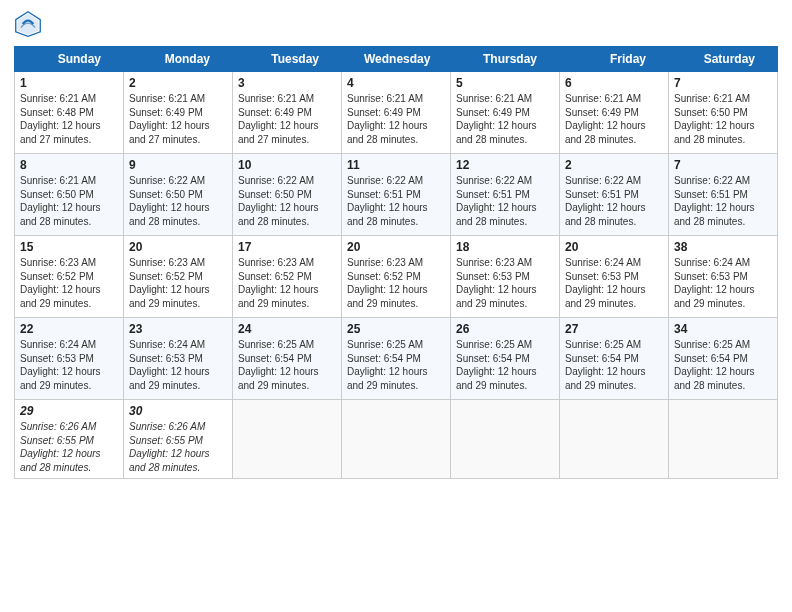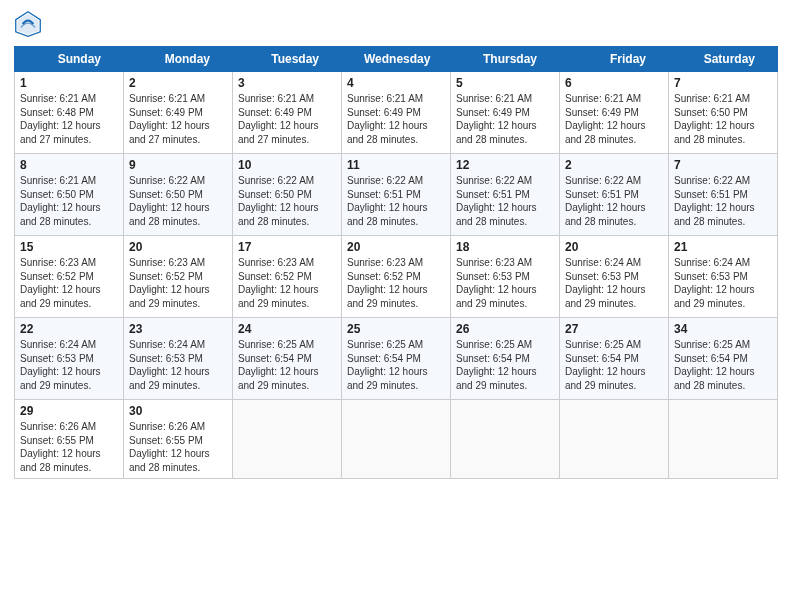--- a/index.html
+++ b/index.html
@@ -94,20 +94,21 @@
     .cell-text {
       font-size: 10px;
       line-height: 1.35;
       color: #333;
     }
     .empty-cell {
       background: #f9f9f9 !important;
     }
     .last-row td {
       height: 72px;
+      font-style: italic;
     }
   </style>
 </head>
 <body>
 
 <div class="page">
   <div class="header">
     <div class="logo">
       <svg class="logo-icon" viewBox="0 0 32 32" xmlns="http://www.w3.org/2000/svg">
         <polygon points="16,4 28,12 28,24 16,28 4,24 4,12" fill="#1a6bb5" opacity="0.15"></polygon>
@@ -157,21 +158,21 @@
           <td><span class="day-number">2</span><span class="cell-text">Sunrise: 6:22 AM<br>Sunset: 6:51 PM<br>Daylight: 12 hours and 28 minutes.</span></td>
           <td><span class="day-number">7</span><span class="cell-text">Sunrise: 6:22 AM<br>Sunset: 6:51 PM<br>Daylight: 12 hours and 28 minutes.</span></td>
         </tr>
         <tr>
           <td><span class="day-number">15</span><span class="cell-text">Sunrise: 6:23 AM<br>Sunset: 6:52 PM<br>Daylight: 12 hours and 29 minutes.</span></td>
           <td><span class="day-number">20</span><span class="cell-text">Sunrise: 6:23 AM<br>Sunset: 6:52 PM<br>Daylight: 12 hours and 29 minutes.</span></td>
           <td><span class="day-number">17</span><span class="cell-text">Sunrise: 6:23 AM<br>Sunset: 6:52 PM<br>Daylight: 12 hours and 29 minutes.</span></td>
           <td><span class="day-number">20</span><span class="cell-text">Sunrise: 6:23 AM<br>Sunset: 6:52 PM<br>Daylight: 12 hours and 29 minutes.</span></td>
           <td><span class="day-number">18</span><span class="cell-text">Sunrise: 6:23 AM<br>Sunset: 6:53 PM<br>Daylight: 12 hours and 29 minutes.</span></td>
           <td><span class="day-number">20</span><span class="cell-text">Sunrise: 6:24 AM<br>Sunset: 6:53 PM<br>Daylight: 12 hours and 29 minutes.</span></td>
-          <td><span class="day-number">21</span><span class="cell-text">Sunrise: 6:24 AM<br>Sunset: 6:53 PM<br>Daylight: 12 hours and 29 minutes.</span></td>
+          <td><span class="day-number">38</span><span class="cell-text">Sunrise: 6:24 AM<br>Sunset: 6:53 PM<br>Daylight: 12 hours and 29 minutes.</span></td>
         </tr>
         <tr>
           <td><span class="day-number">22</span><span class="cell-text">Sunrise: 6:24 AM<br>Sunset: 6:53 PM<br>Daylight: 12 hours and 29 minutes.</span></td>
           <td><span class="day-number">23</span><span class="cell-text">Sunrise: 6:24 AM<br>Sunset: 6:53 PM<br>Daylight: 12 hours and 29 minutes.</span></td>
           <td><span class="day-number">24</span><span class="cell-text">Sunrise: 6:25 AM<br>Sunset: 6:54 PM<br>Daylight: 12 hours and 29 minutes.</span></td>
           <td><span class="day-number">25</span><span class="cell-text">Sunrise: 6:25 AM<br>Sunset: 6:54 PM<br>Daylight: 12 hours and 29 minutes.</span></td>
           <td><span class="day-number">26</span><span class="cell-text">Sunrise: 6:25 AM<br>Sunset: 6:54 PM<br>Daylight: 12 hours and 29 minutes.</span></td>
           <td><span class="day-number">27</span><span class="cell-text">Sunrise: 6:25 AM<br>Sunset: 6:54 PM<br>Daylight: 12 hours and 29 minutes.</span></td>
           <td><span class="day-number">34</span><span class="cell-text">Sunrise: 6:25 AM<br>Sunset: 6:54 PM<br>Daylight: 12 hours and 28 minutes.</span></td>
         </tr>

